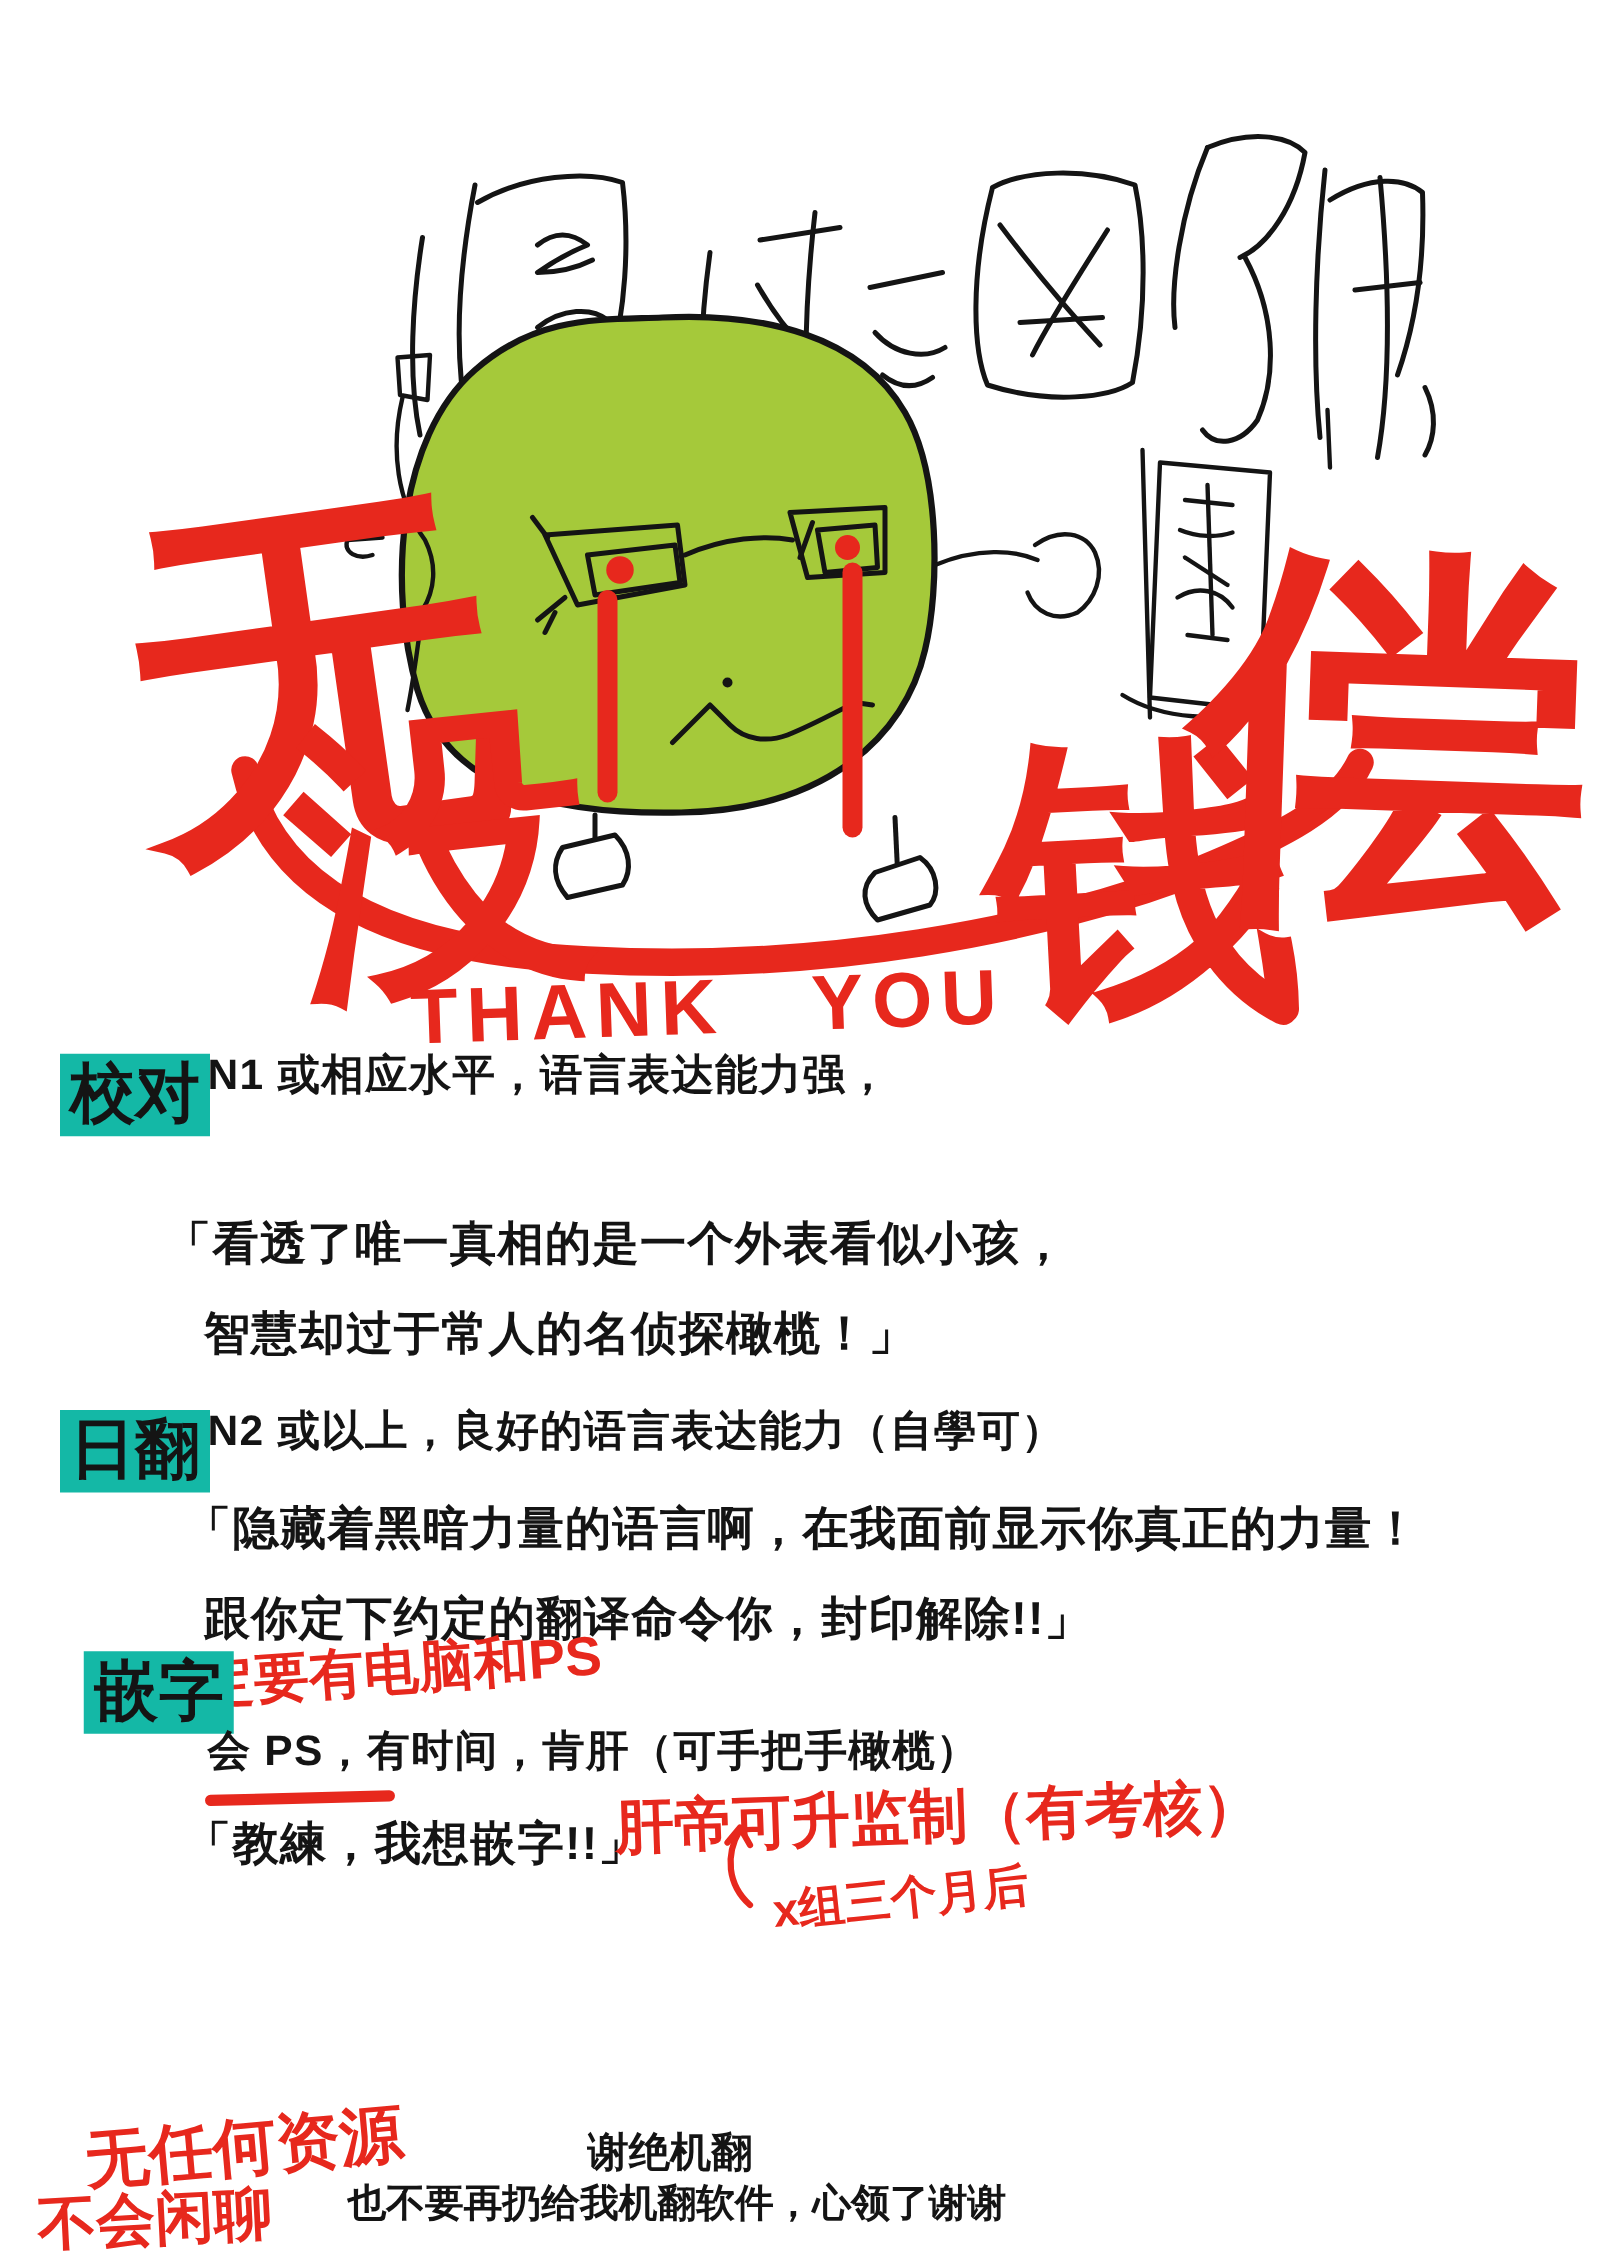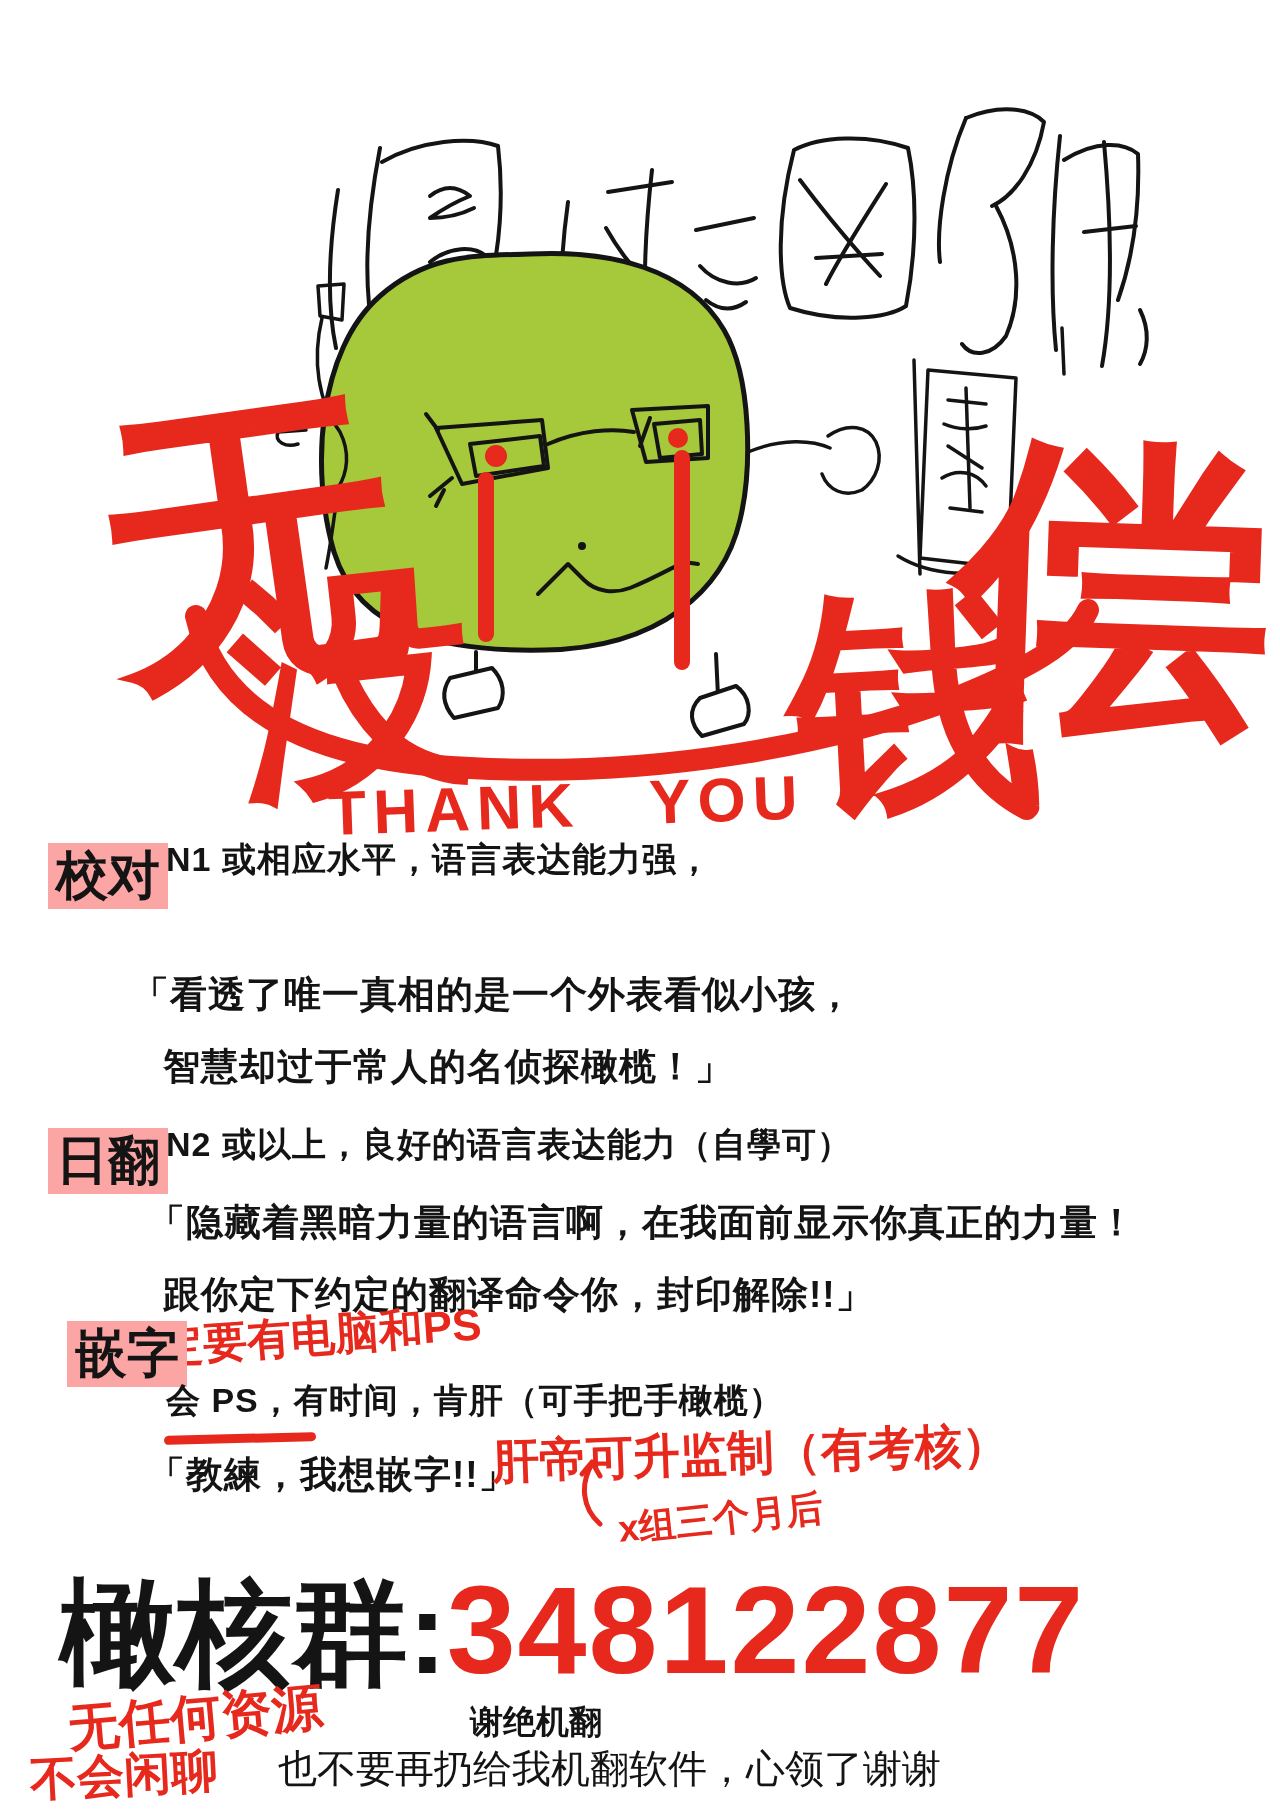--- a/index.html
+++ b/index.html
@@ -1,19 +1,19 @@
 <!DOCTYPE html>
 <html><head>
 <meta charset="utf-8">
 <style>
   html,body{margin:0;padding:0;background:#ffffff;}
   .page{position:relative;width:1280px;height:1811px;background:#fff;overflow:hidden;
         font-family:"Liberation Sans","DejaVu Sans",sans-serif;color:#141414;}
   .abs{position:absolute;white-space:nowrap;}
-  .label{display:inline-block;background:#fca5a5;color:#141414;font-weight:900;
+  .label{display:inline-block;background:#14b8a6;color:#141414;font-weight:900;
          font-size:52px;line-height:1.15;padding:3px 8px;}
   .heading{font-size:34px;font-weight:900;letter-spacing:1px;}
   .quote{font-size:37px;font-weight:700;letter-spacing:1px;}
   .rednote{color:#e7281d;font-weight:700;}
   .groupline{font-weight:900;letter-spacing:0px;}
   .groupline .black{font-size:116px;color:#141414;}
   .groupline .red{font-size:124px;color:#e7281d;letter-spacing:2px;}
   .underline-bar{position:absolute;background:#e7281d;border-radius:6px;}
   svg{display:block;}
   svg text{font-family:"Liberation Sans","DejaVu Sans",sans-serif;}
@@ -141,23 +141,20 @@
 
   <div class="abs rednote" style="left:492px;top:1422px;font-size:47px;transform:rotate(-2deg);">肝帝可升监制（有考核）</div>
   <svg class="abs" style="left:556px;top:1452px;" width="90" height="80" viewBox="0 0 90 80">
     <g fill="none" stroke="#e7281d" stroke-width="5" stroke-linecap="round" stroke-linejoin="round">
       <path d="M44,72 C26,56 24,32 36,12"></path>
       <path d="M26,22 L36,10 L44,24"></path>
     </g>
   </svg>
   <div class="abs rednote" style="left:618px;top:1494px;font-size:37px;transform:rotate(-6deg);">x组三个月后</div>
 
-  <div class="abs groupline" style="left:60px;top:1556px;">
-    <span class="black">橄核群:</span><span class="red">348122877</span>
-  </div>
 
   <div class="abs rednote" style="left:68px;top:1684px;font-size:51px;transform:rotate(-5deg);">无任何资源</div>
   <div class="abs rednote" style="left:30px;top:1744px;font-size:47px;transform:rotate(-3deg);">不会闲聊</div>
 
   <div class="abs" style="left:470px;top:1700px;font-size:33px;font-weight:900;">谢绝机翻</div>
-  <div class="abs" style="left:278px;top:1742px;font-size:39px;font-weight:400;">也不要再扔给我机翻软件，心领了谢谢</div>
+  <div class="abs" style="left:278px;top:1742px;font-size:31px;font-weight:700;">也不要再扔给我机翻软件，心领了谢谢</div>
 
 </div>
 
 </body></html>

